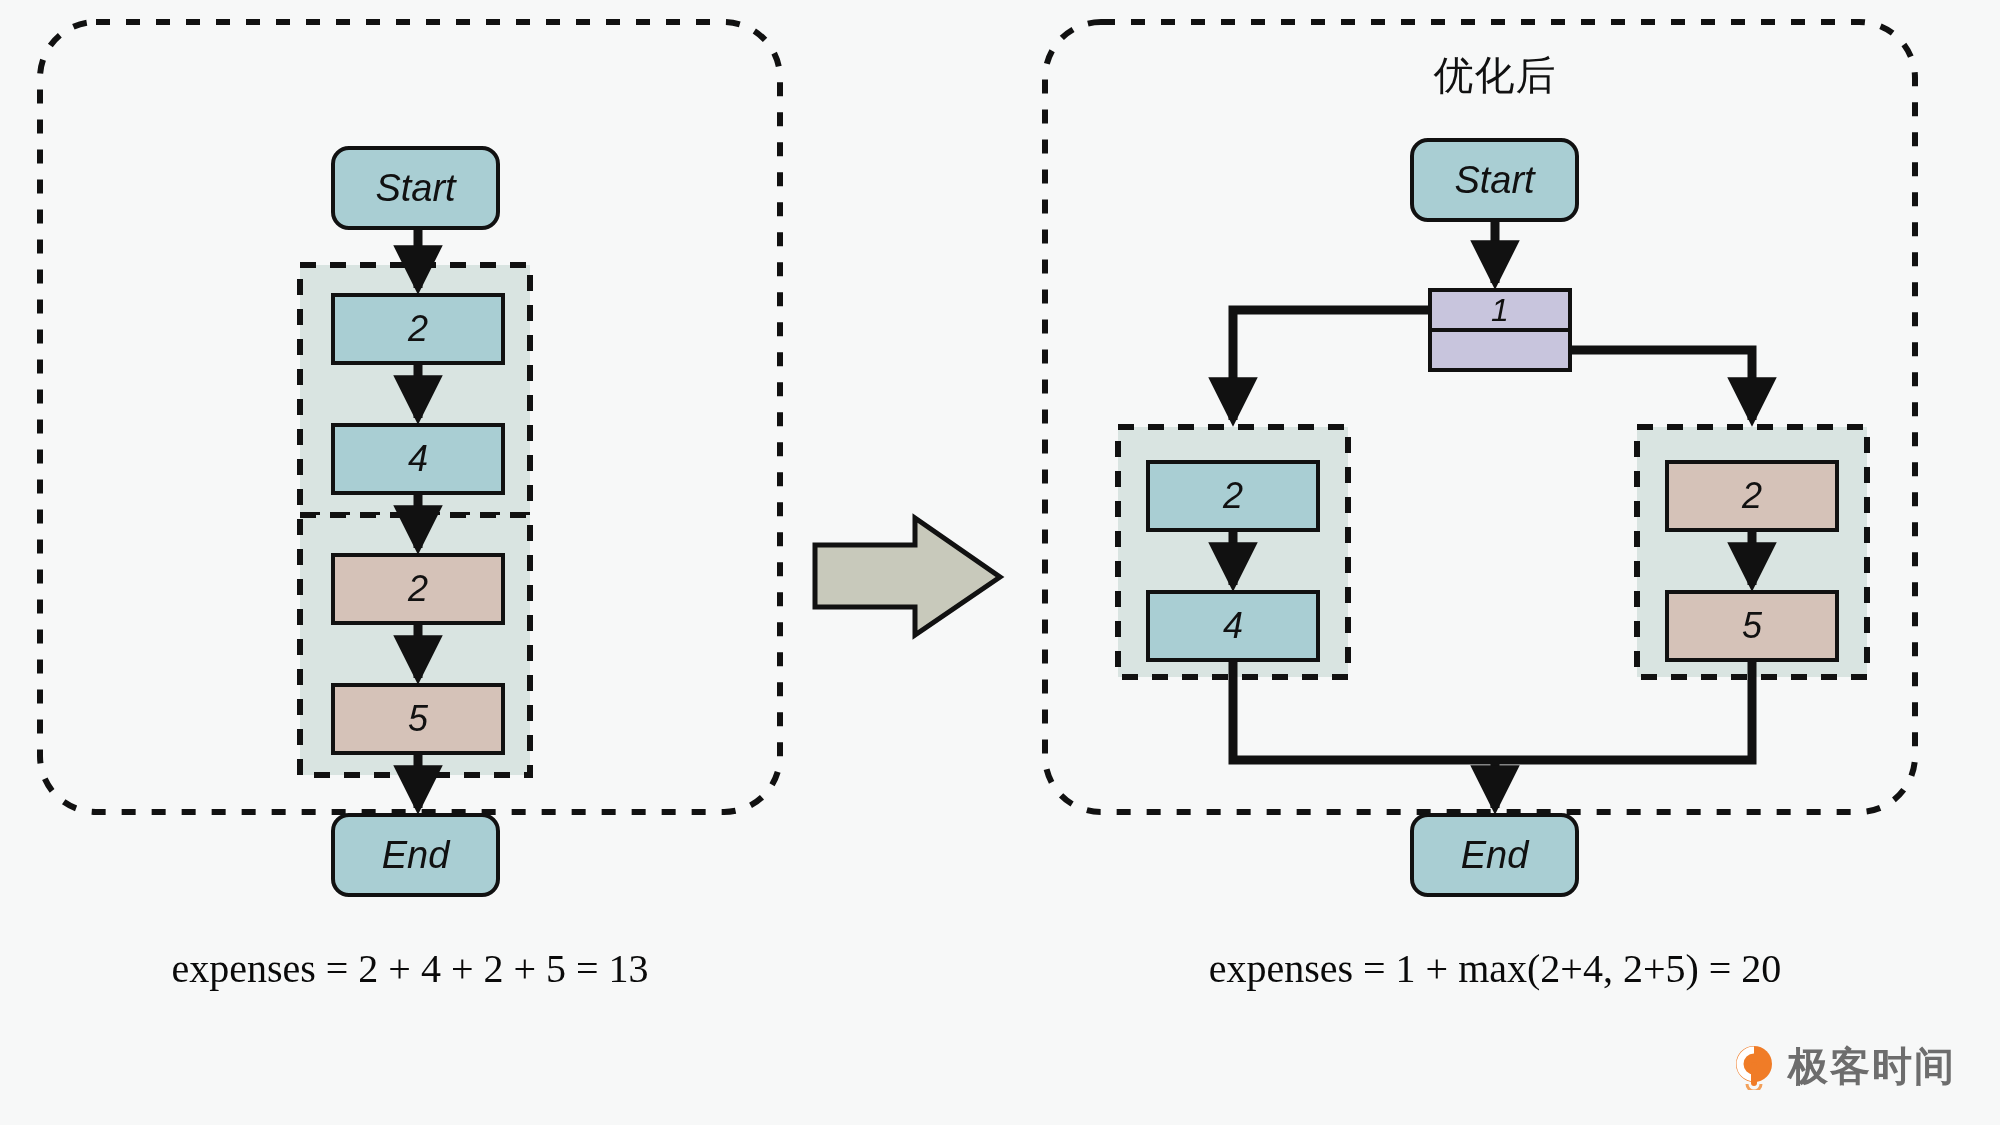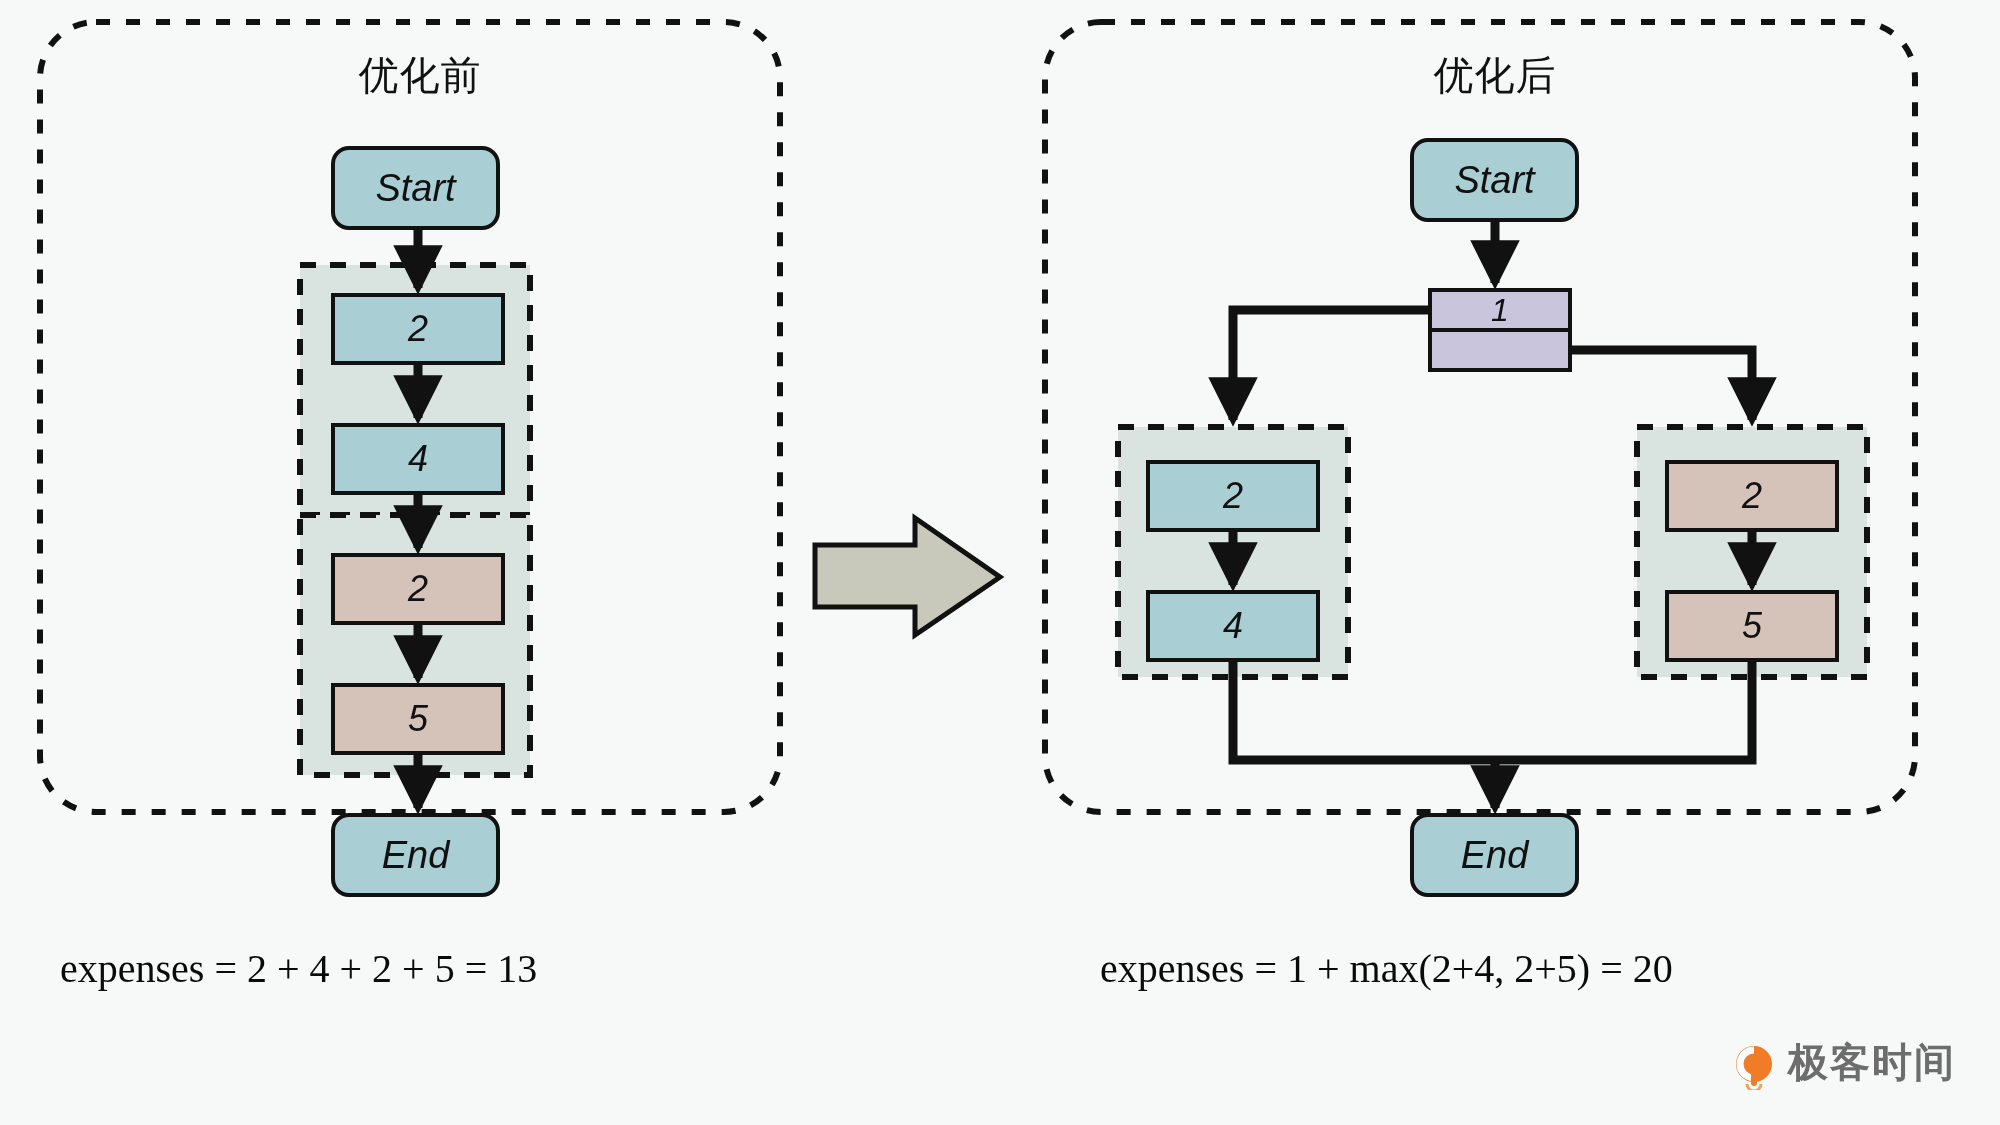--- a/index.html
+++ b/index.html
@@ -50,34 +50,35 @@
     justify-content: center;
     font-style: italic;
   }
   .node-label.terminal { font-size: 38px; }
   .node-label.num { font-size: 36px; }
   .formula {
     position: absolute;
     font-family: "Liberation Serif", serif;
     font-size: 40px;
     color: #0a0a0a;
+    text-align: center;
     white-space: nowrap;
   }
 
   
   #watermark {
     position: absolute;
     left: 1730px;
     top: 1042px;
     display: flex;
     align-items: center;
     gap: 10px;
   }
   #watermark .wm-text {
-    font-family: Liberation Mono, monospace;
+    font-family: Liberation Sans, sans-serif;
     font-size: 40px;
     font-weight: bold;
     color: #6d6d6d;
     letter-spacing: 2px;
     line-height: 1;
   }
 </style>
 </head>
 <body>
 
@@ -140,21 +141,20 @@
     <path d="M 1570 350 L 1752 350 L 1752 420" fill="none" stroke="#111111" stroke-width="9" marker-end="url(#arw)"></path>
 
     <line x1="1233" y1="530" x2="1233" y2="585" stroke="#111111" stroke-width="9" marker-end="url(#arw)"></line>
     <line x1="1752" y1="530" x2="1752" y2="585" stroke="#111111" stroke-width="9" marker-end="url(#arw)"></line>
 
     <path d="M 1233 660 L 1233 760 L 1495 760" fill="none" stroke="#111111" stroke-width="9"></path>
     <path d="M 1752 660 L 1752 760 L 1495 760" fill="none" stroke="#111111" stroke-width="9"></path>
     <line x1="1495" y1="760" x2="1495" y2="808" stroke="#111111" stroke-width="9" marker-end="url(#arw)"></line>
   </svg>
 
-  <div class="panel-title" style="left:310px; top:48px; width:220px;">优化前</div>
 
   <div class="node-label terminal" style="left:333px; top:148px; width:165px; height:80px;">Start</div>
 
   <div class="node-label num" style="left:333px; top:295px; width:170px; height:68px;">2</div>
 
   <div class="node-label num" style="left:333px; top:425px; width:170px; height:68px;">4</div>
 
   <div class="node-label num" style="left:333px; top:555px; width:170px; height:68px;">2</div>
 
   <div class="node-label num" style="left:333px; top:685px; width:170px; height:68px;">5</div>

